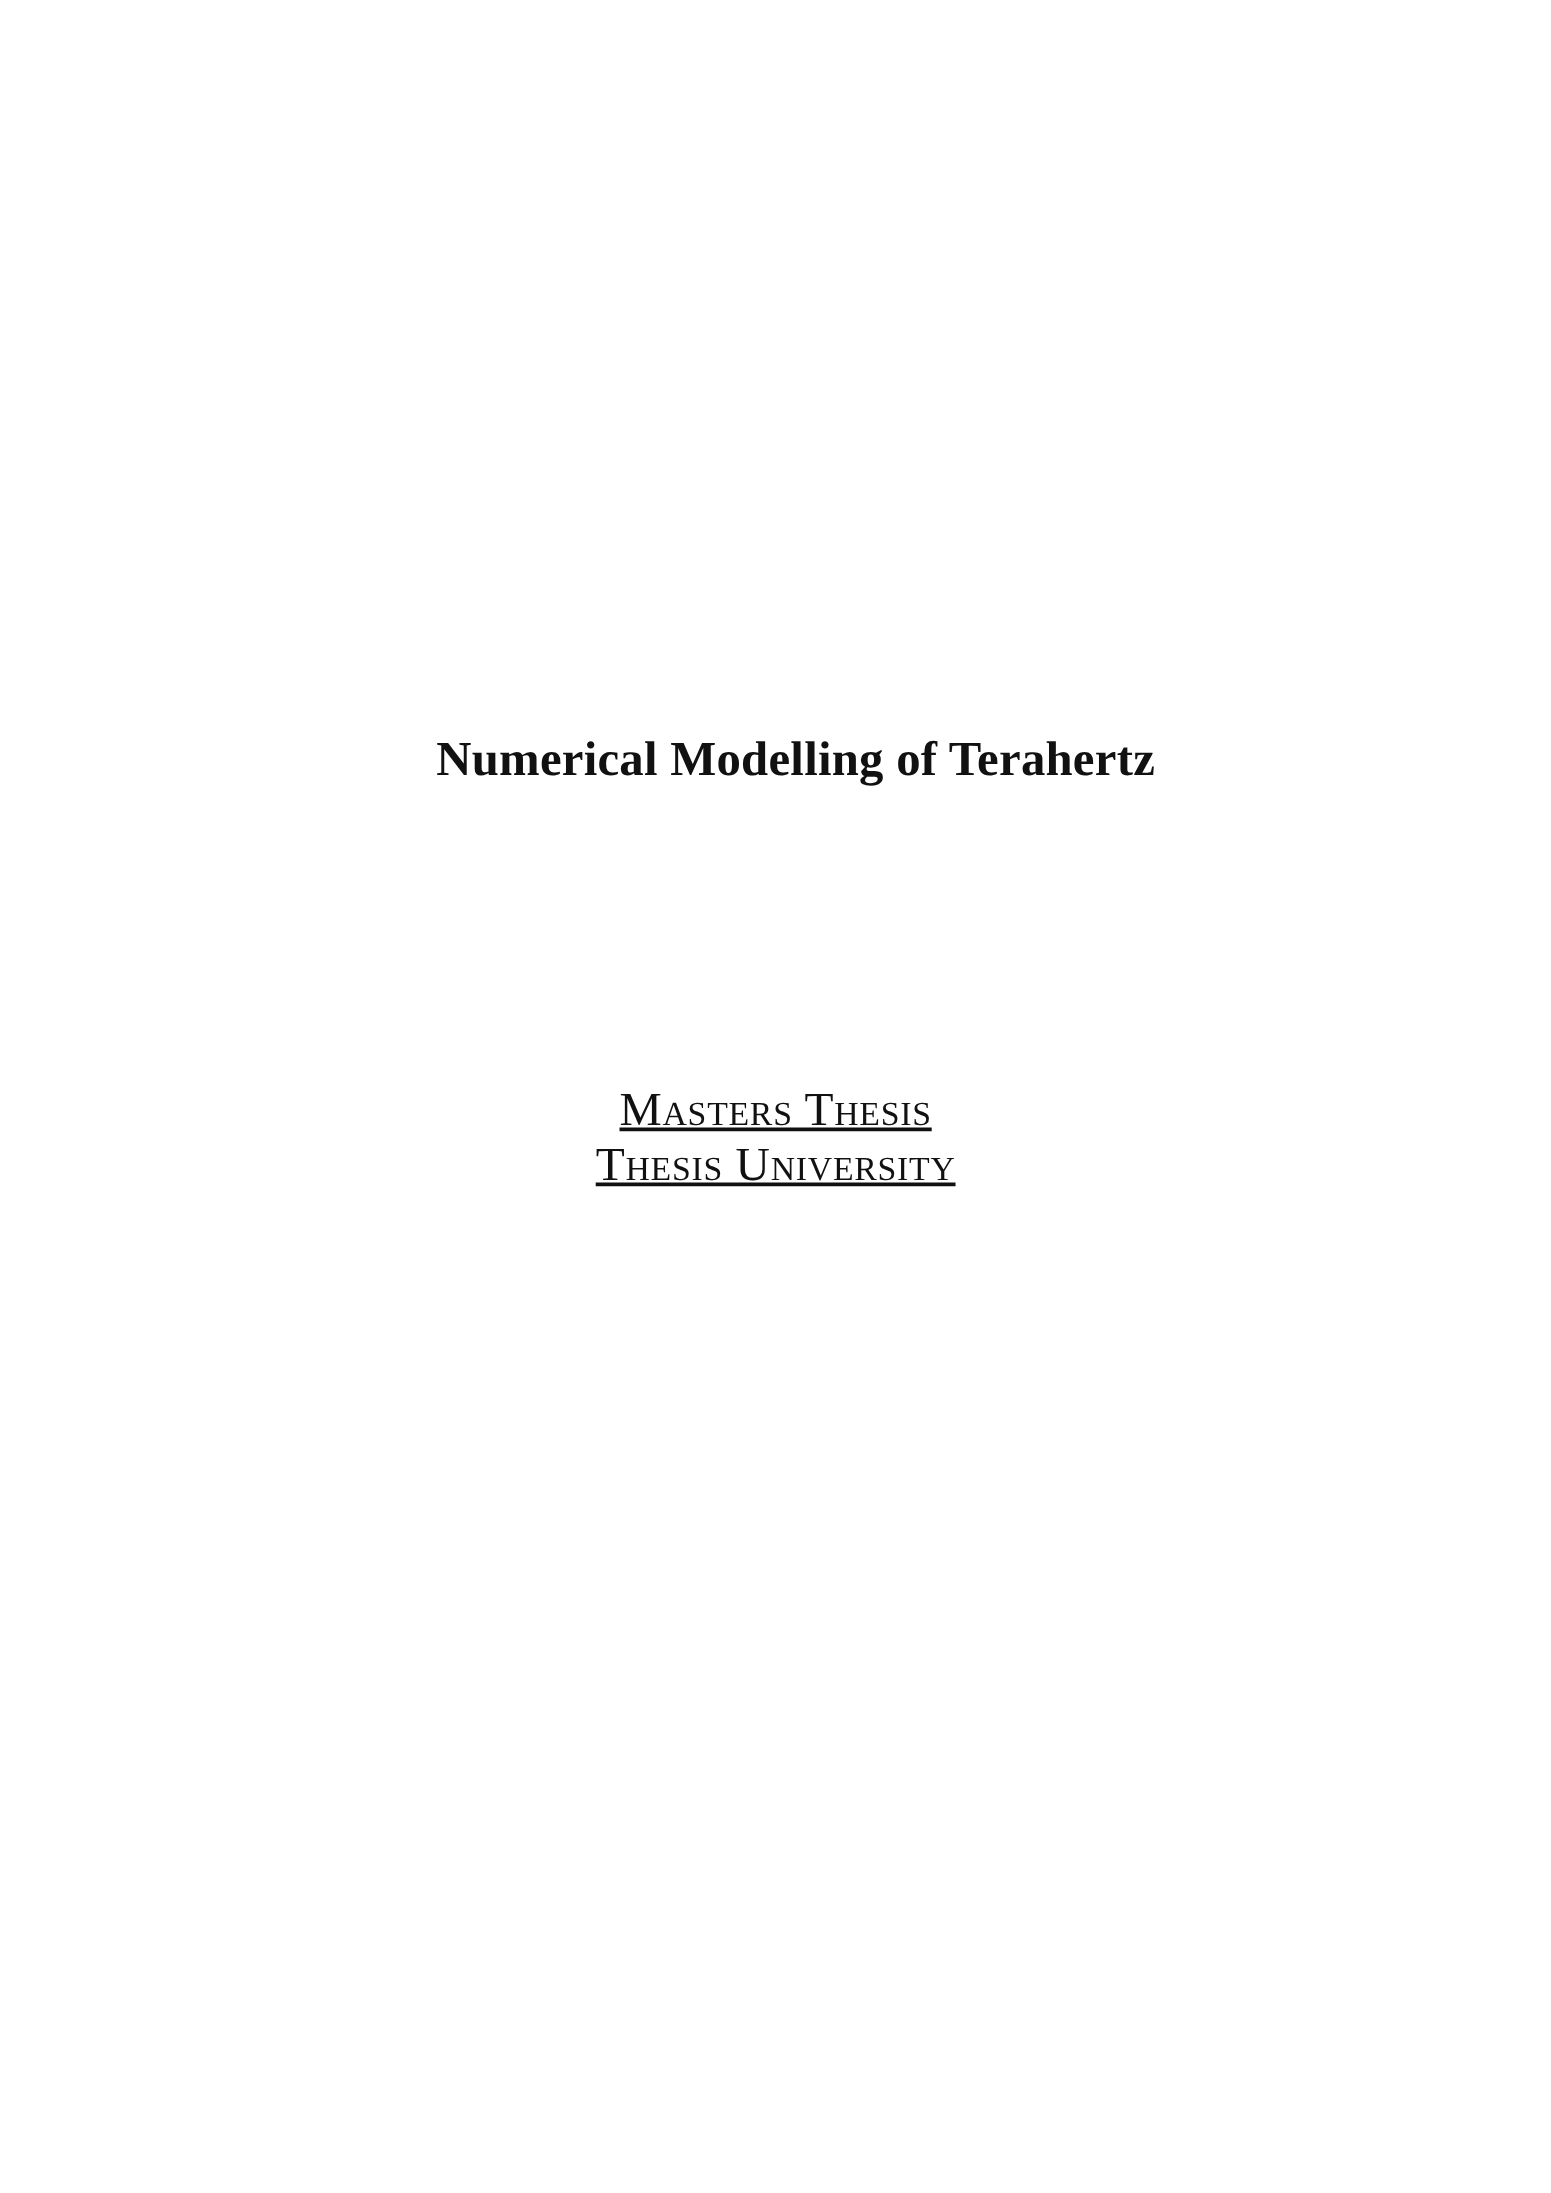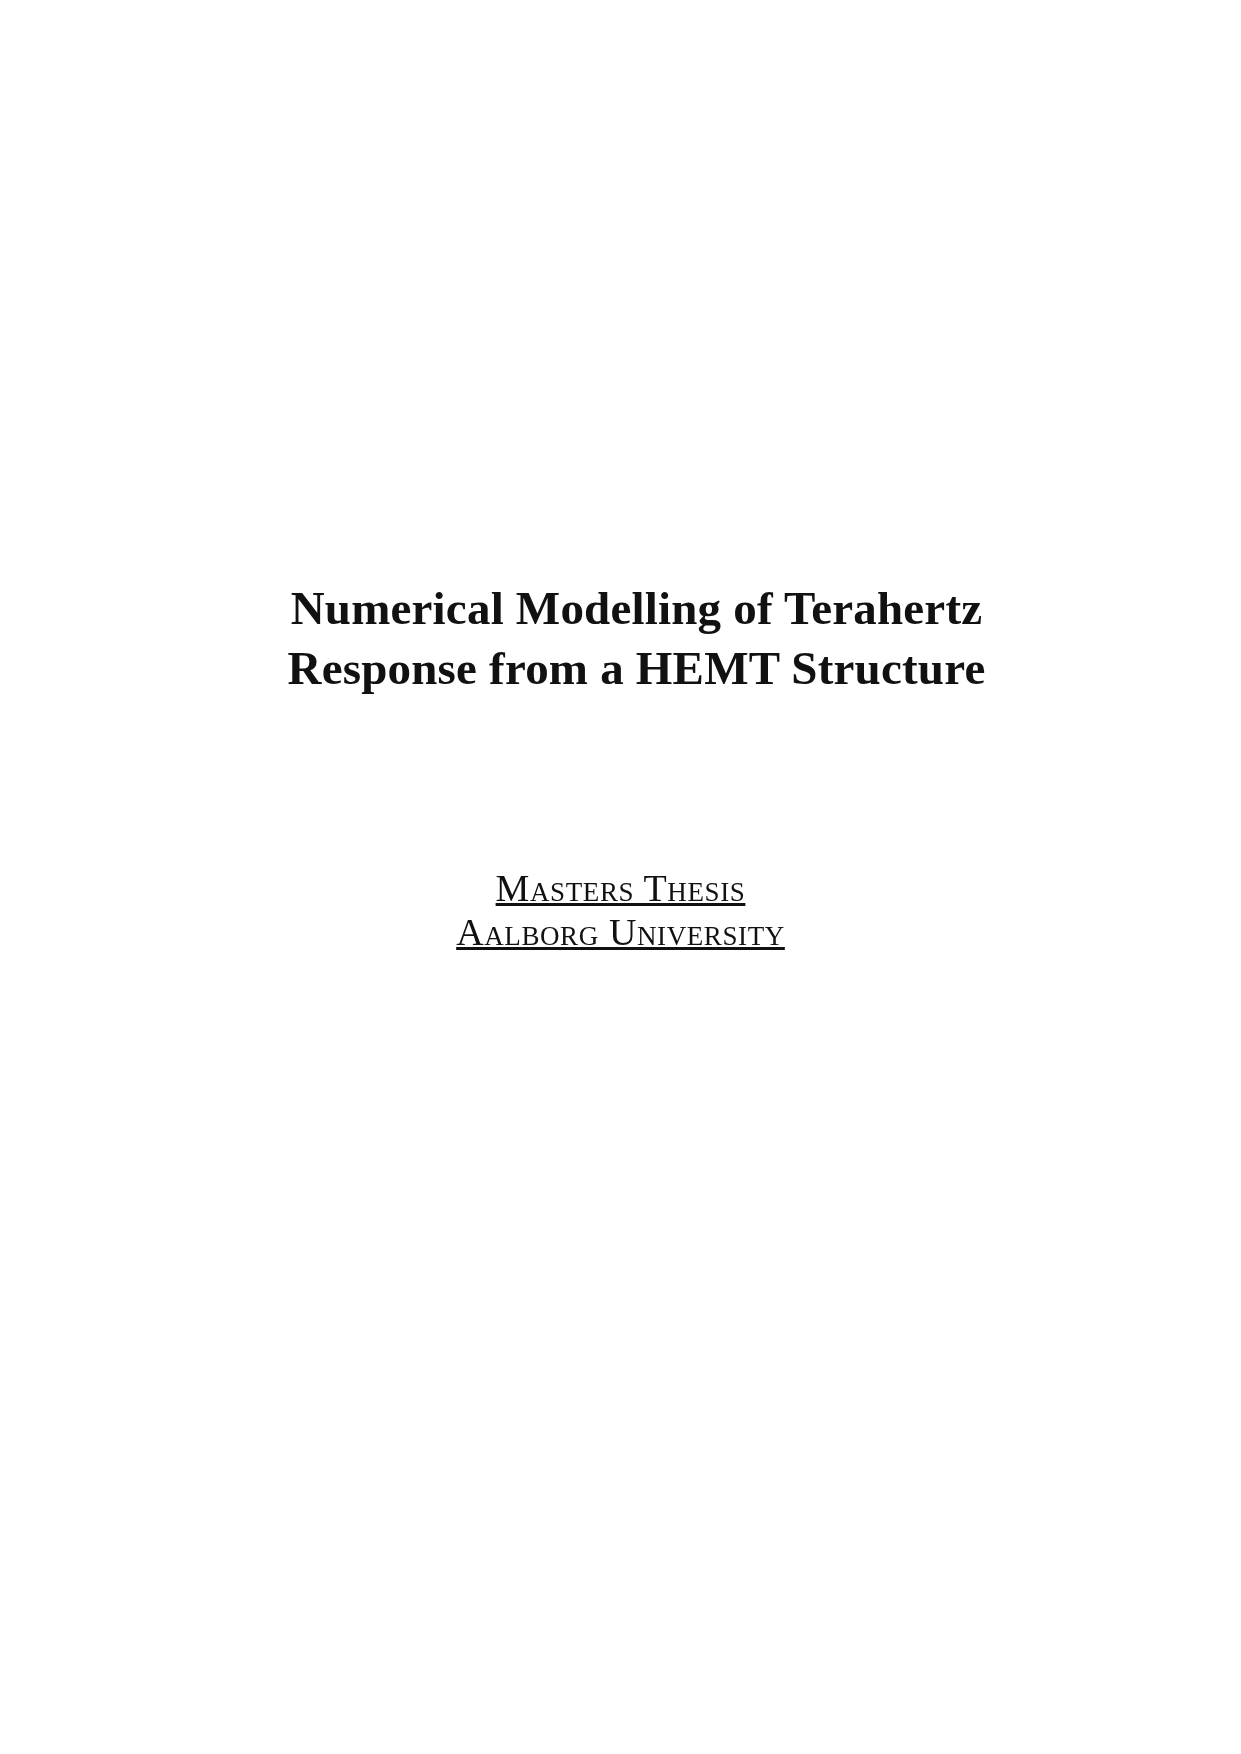--- a/index.html
+++ b/index.html
@@ -25,21 +25,21 @@
     .title-block {
       position: absolute;
       left: 0;
       width: 1241px;
       top: 578px;
       text-align: center;
     }
     .title-line {
       font-family: "Liberation Serif", "DejaVu Serif", serif;
       font-weight: bold;
-      font-size: 47px;
+      font-size: 39px;
       line-height: 60px;
       letter-spacing: 0.2px;
       white-space: nowrap;
       margin-left: 32px;
     }
     .subtitle-block {
       position: absolute;
       left: 0;
       width: 1241px;
       top: 866px;
@@ -54,20 +54,19 @@
       white-space: nowrap;
       text-decoration: underline;
     }
   </style>
 </head>
 <body>
 
 <div class="page">
   <div class="title-block">
     <div class="title-line">Numerical Modelling of Terahertz</div>
-    <div class="title-line">Response from a HEMT Structure</div>
   </div>
 
   <div class="subtitle-block">
     <div class="subtitle-line">Masters Thesis</div>
-    <div class="subtitle-line">Aalborg University</div>
+    <div class="subtitle-line">Thesis University</div>
   </div>
 </div>
 
 </body></html>

